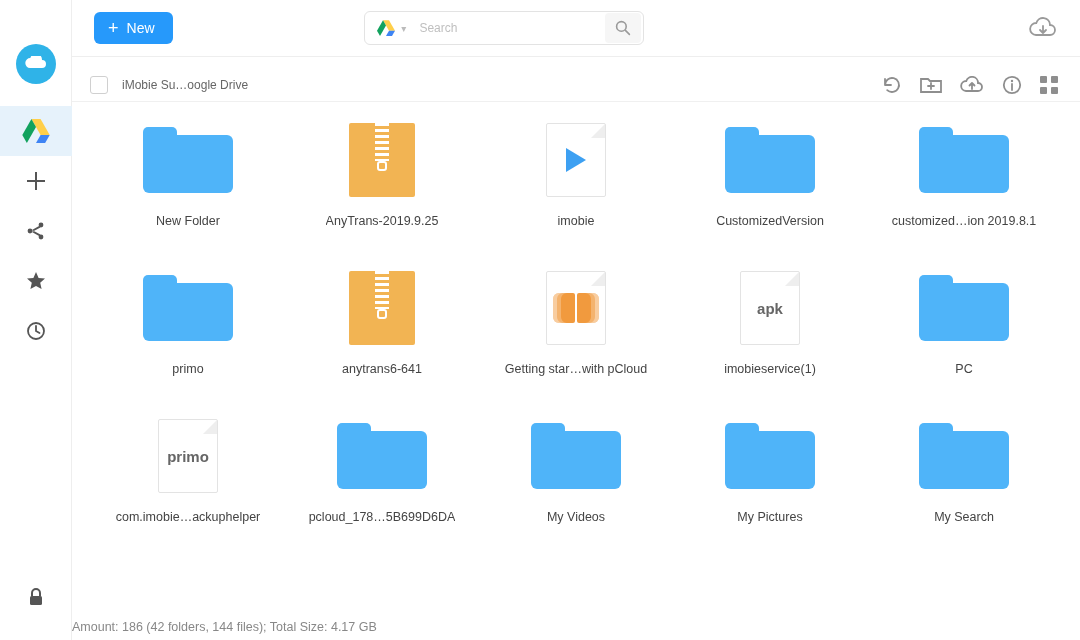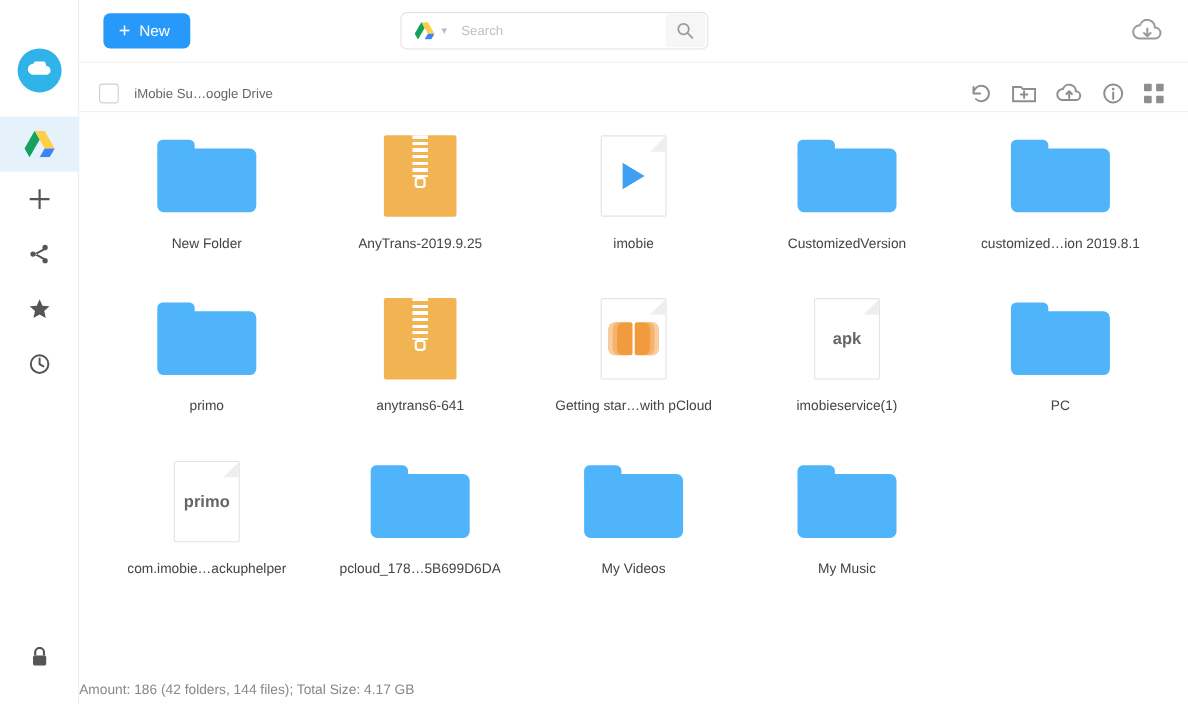--- a/index.html
+++ b/index.html
@@ -321,20 +321,29 @@
         </div>
         <div class="item-label">My Videos</div>
       </div>
       <div class="item">
         <div class="thumb">
           <div class="folder-icon">
             <div class="folder-tab"></div>
             <div class="folder-body"></div>
           </div>
         </div>
-        <div class="item-label">My Music</div>
+        <div class="item-label">My Pictures</div>
+      </div>
+      <div class="item">
+        <div class="thumb">
+          <div class="folder-icon">
+            <div class="folder-tab"></div>
+            <div class="folder-body"></div>
+          </div>
+        </div>
+        <div class="item-label">My Search</div>
       </div>
     </div>
 </div>
 
 <div class="statusbar">
   <span>Amount: 186 (42 folders, 144 files); Total Size:  4.17 GB</span>
 </div>
 
 </body></html>

